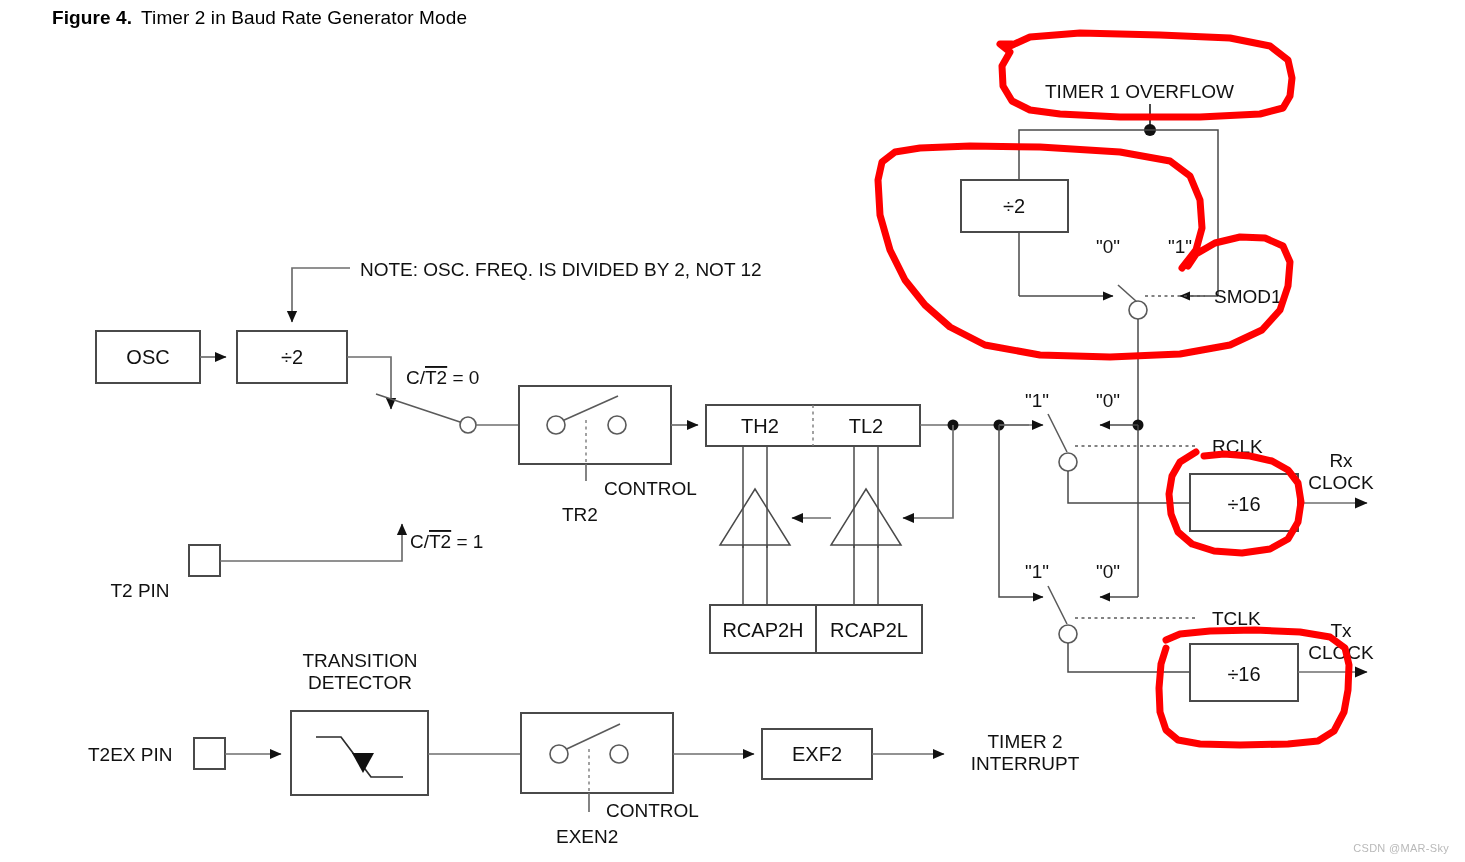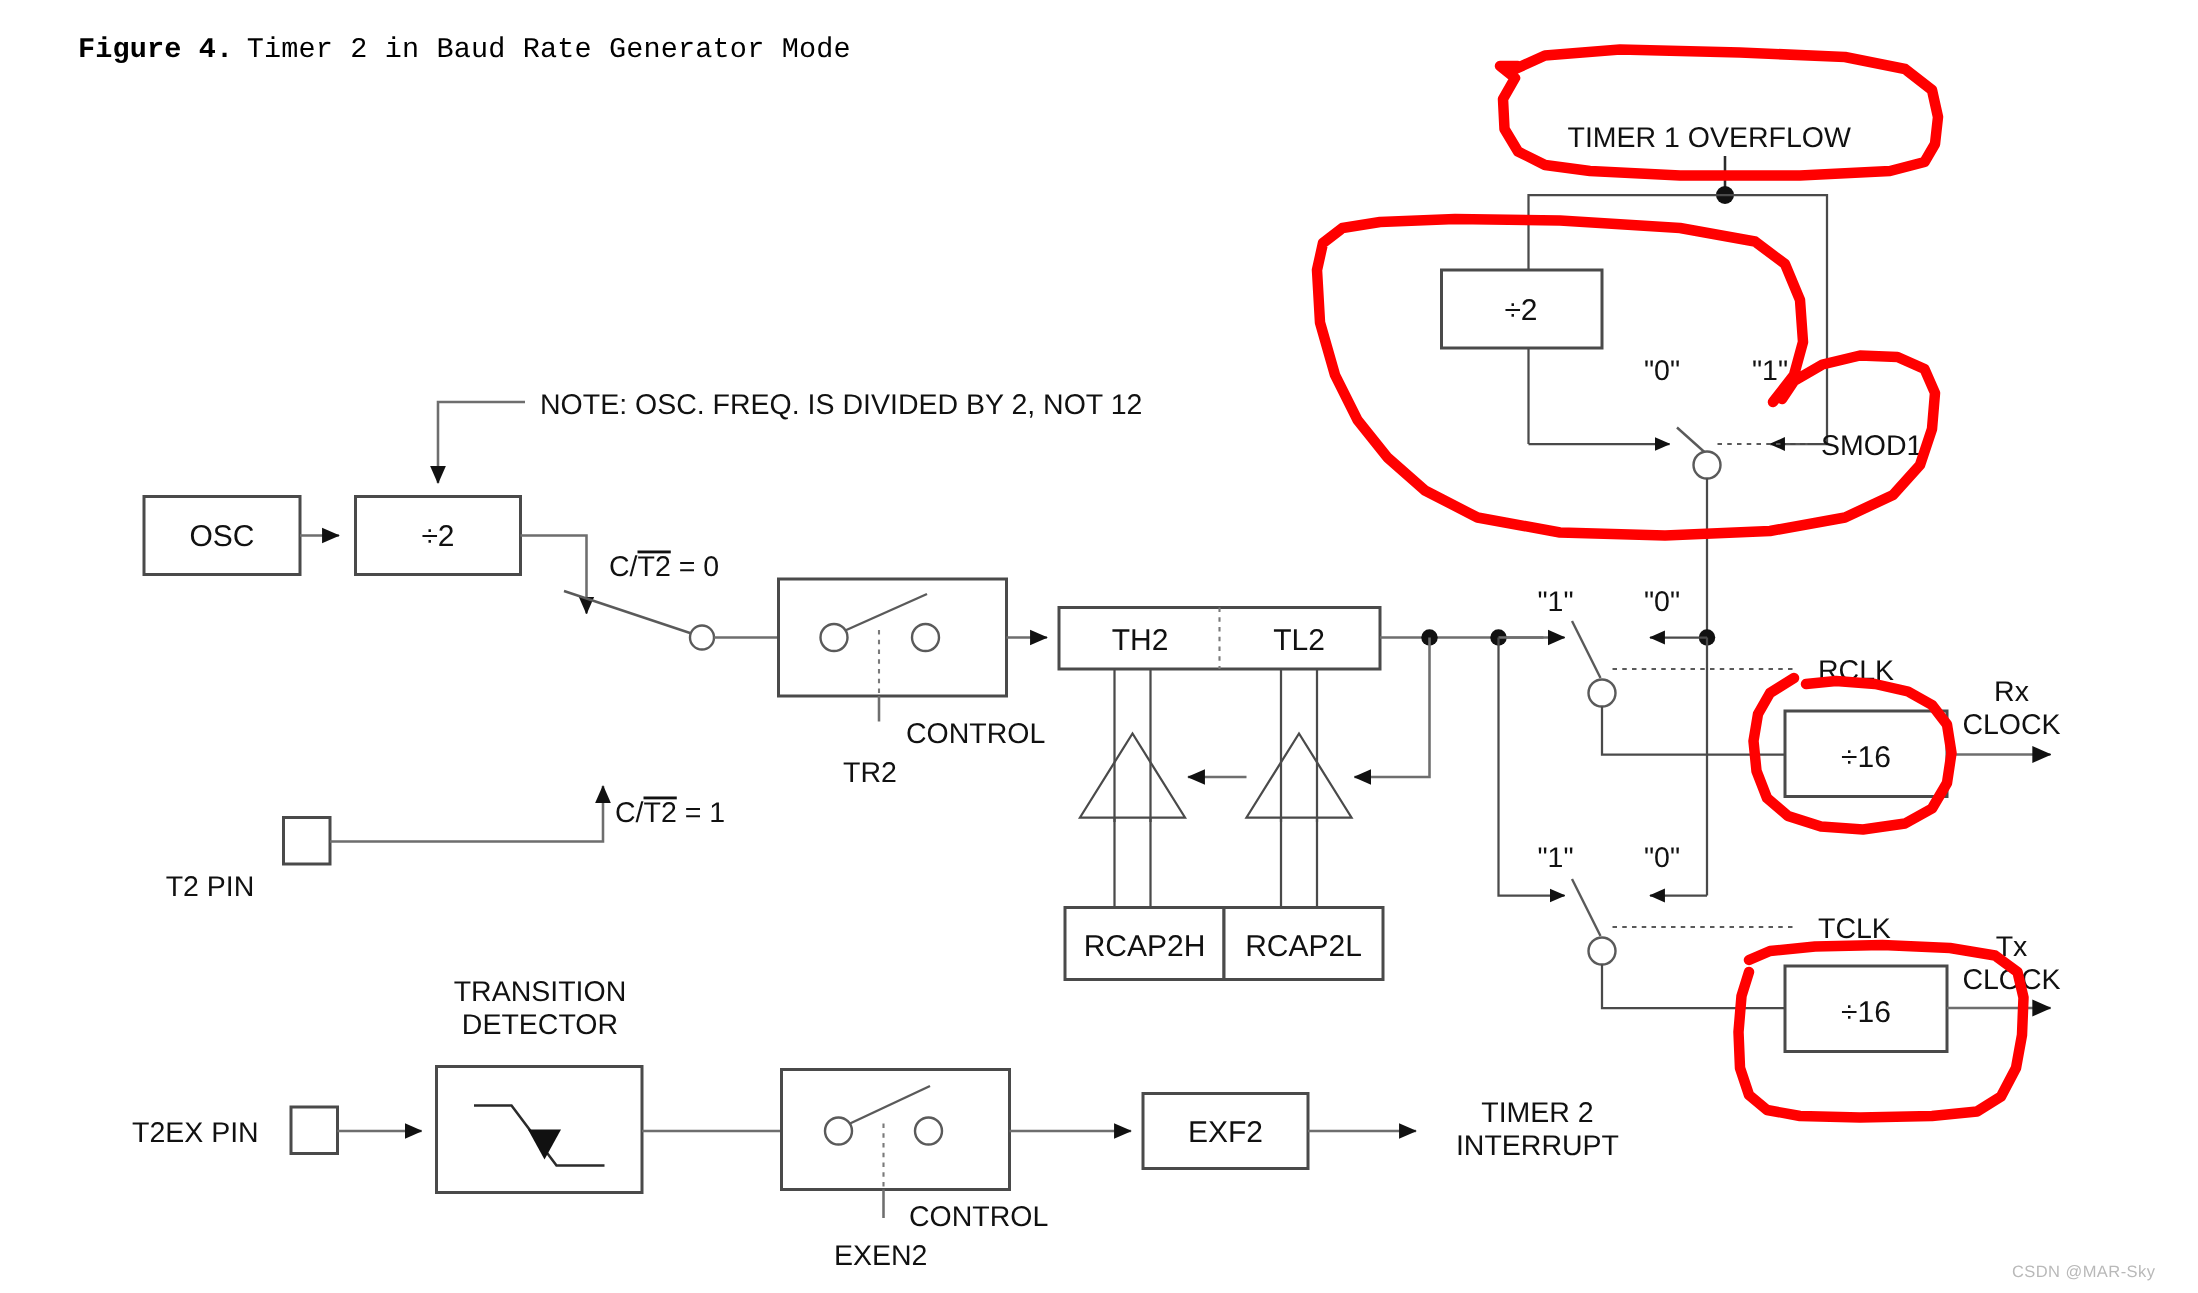--- a/index.html
+++ b/index.html
@@ -11,41 +11,40 @@
     width: 1465px;
     height: 862px;
     font-family: "Liberation Sans", sans-serif;
     color: #000000;
     position: relative;
     overflow: hidden;
   }
   #figure-caption {
     position: absolute;
     left: 52px;
-    top: 22px;
+    top: 7px;
     font-size: 19px;
     letter-spacing: 0.1px;
     white-space: nowrap;
-    font-family: Liberation Mono, monospace;
   }
   #figure-caption .fig-label {
     font-weight: bold;
   }
   #figure-caption .fig-title {
     font-weight: normal;
     margin-left: 9px;
   }
   #diagram-svg {
     position: absolute;
     left: 0;
     top: 0;
   }
   #watermark {
     position: absolute;
-    right: 28px;
+    right: 16px;
     bottom: 8px;
     font-size: 11px;
     color: #b9b9b9;
     letter-spacing: 0.3px;
     font-family: "Liberation Sans", sans-serif;
   }
   text {
     font-family: "Liberation Sans", sans-serif;
     fill: #111111;
   }

